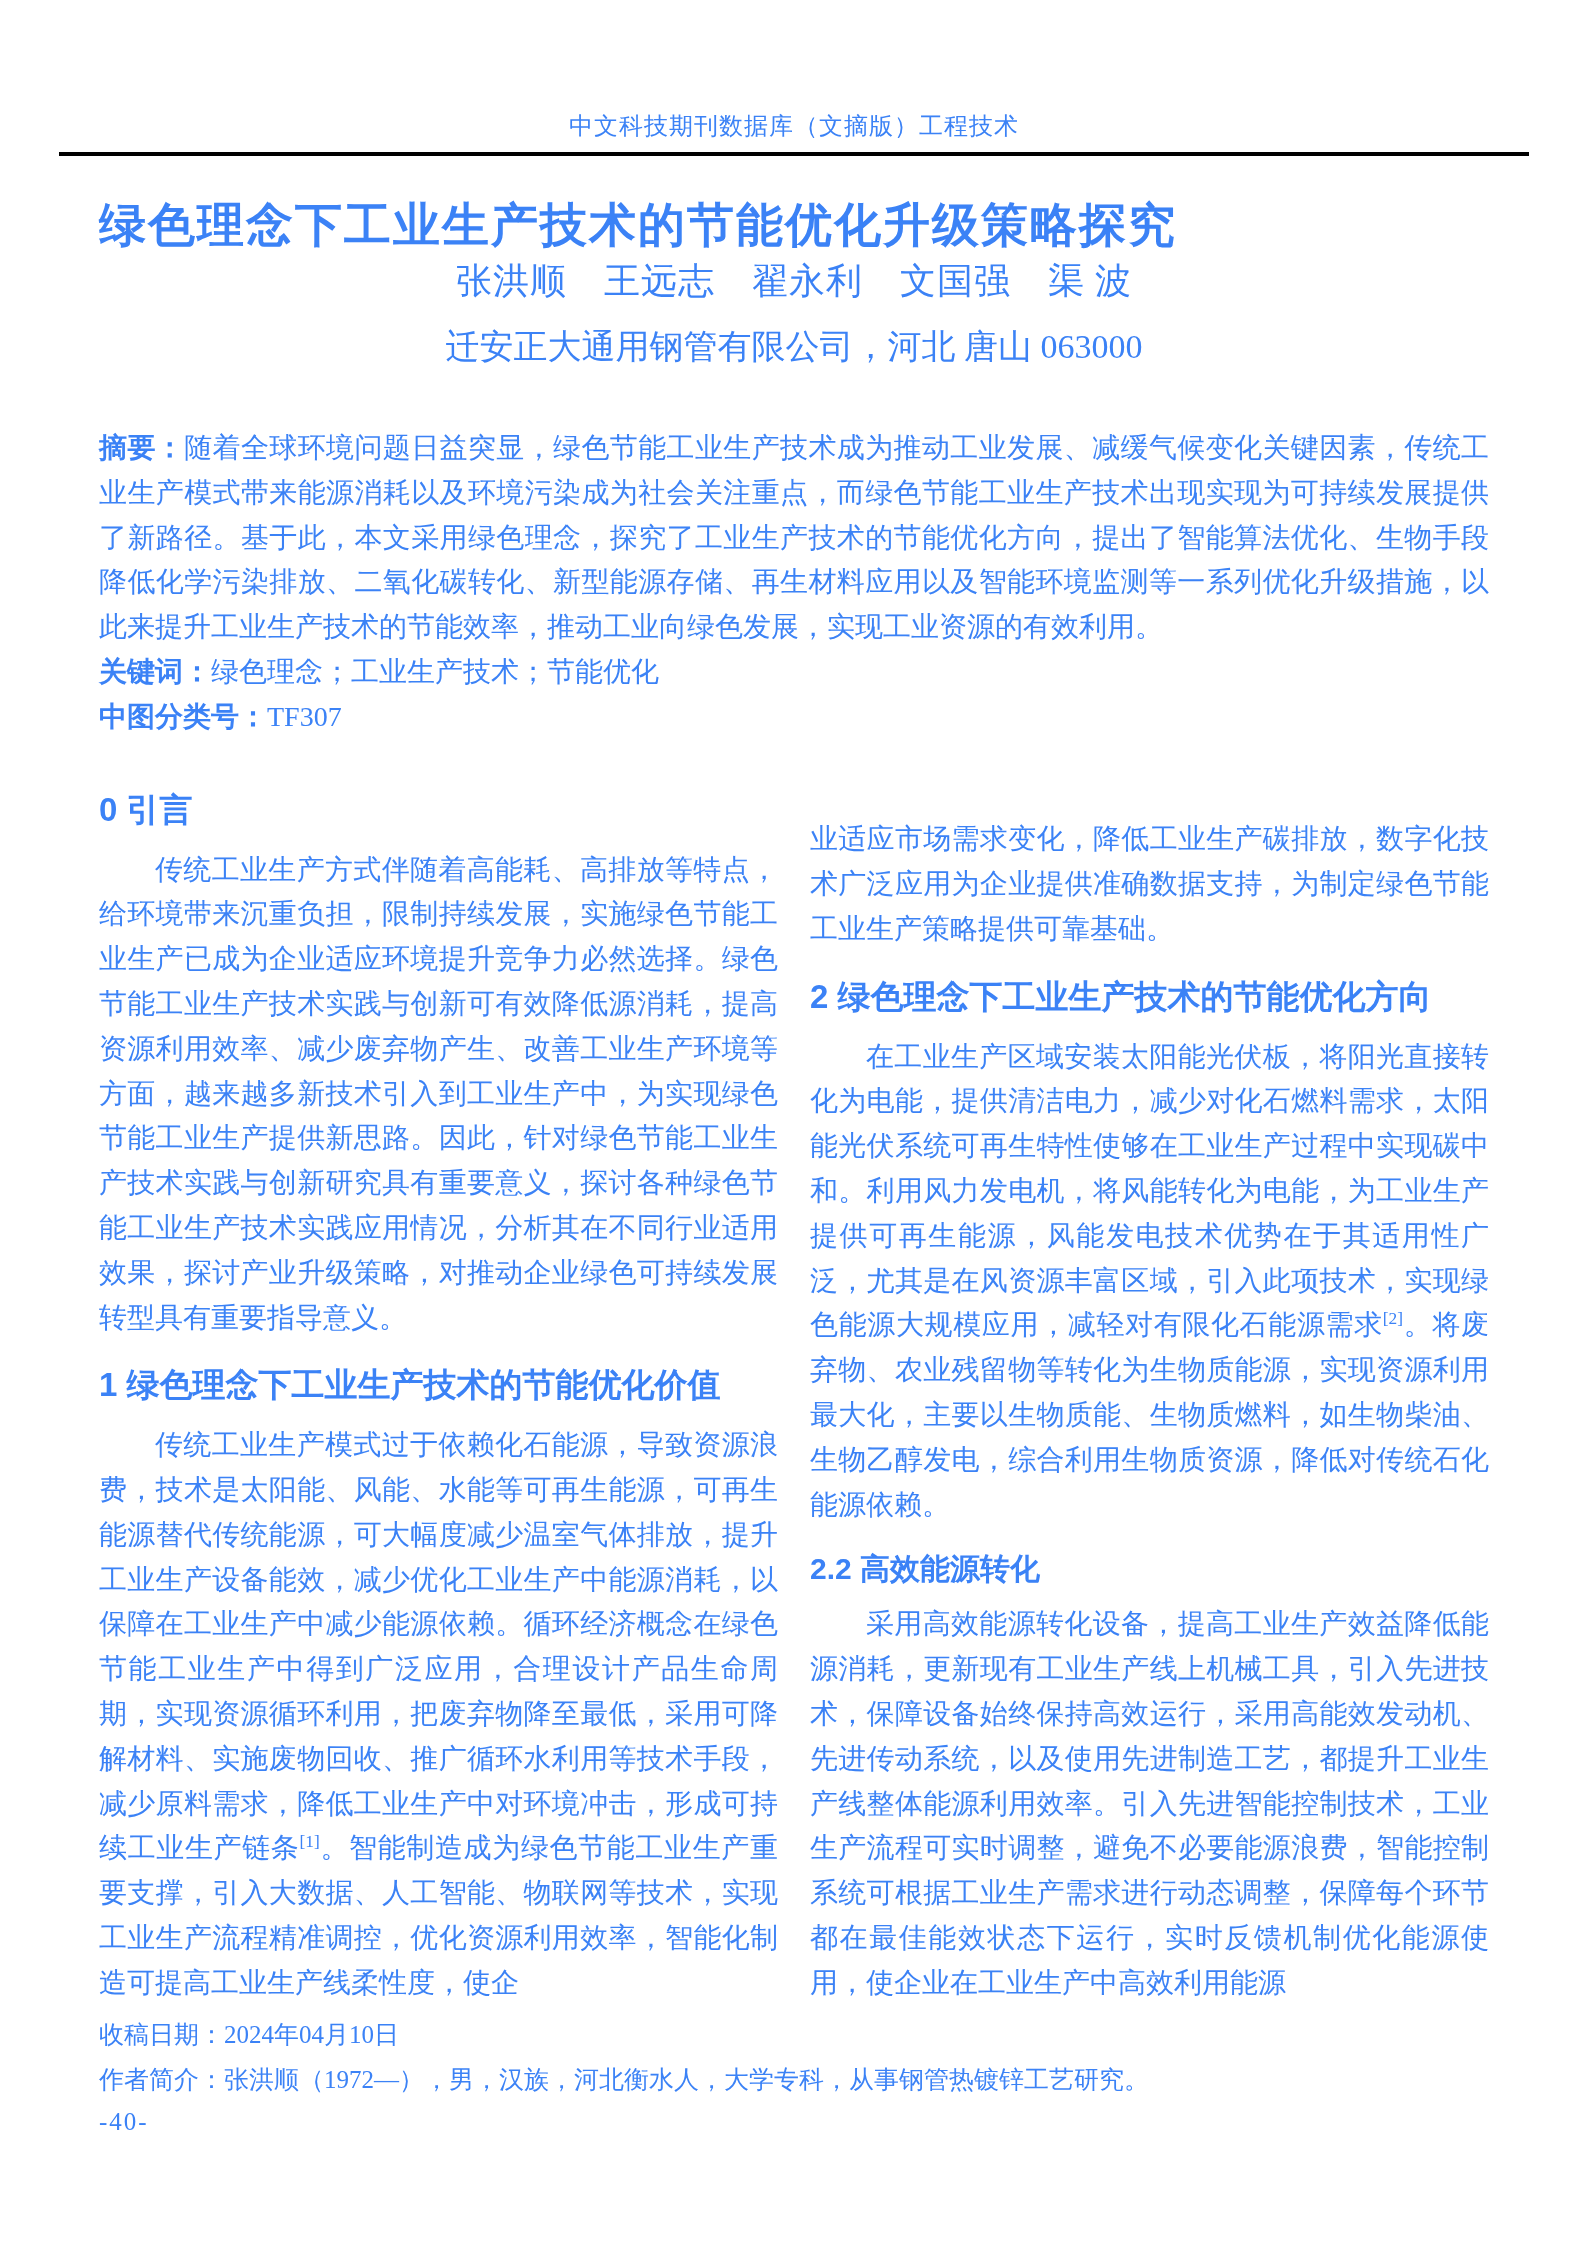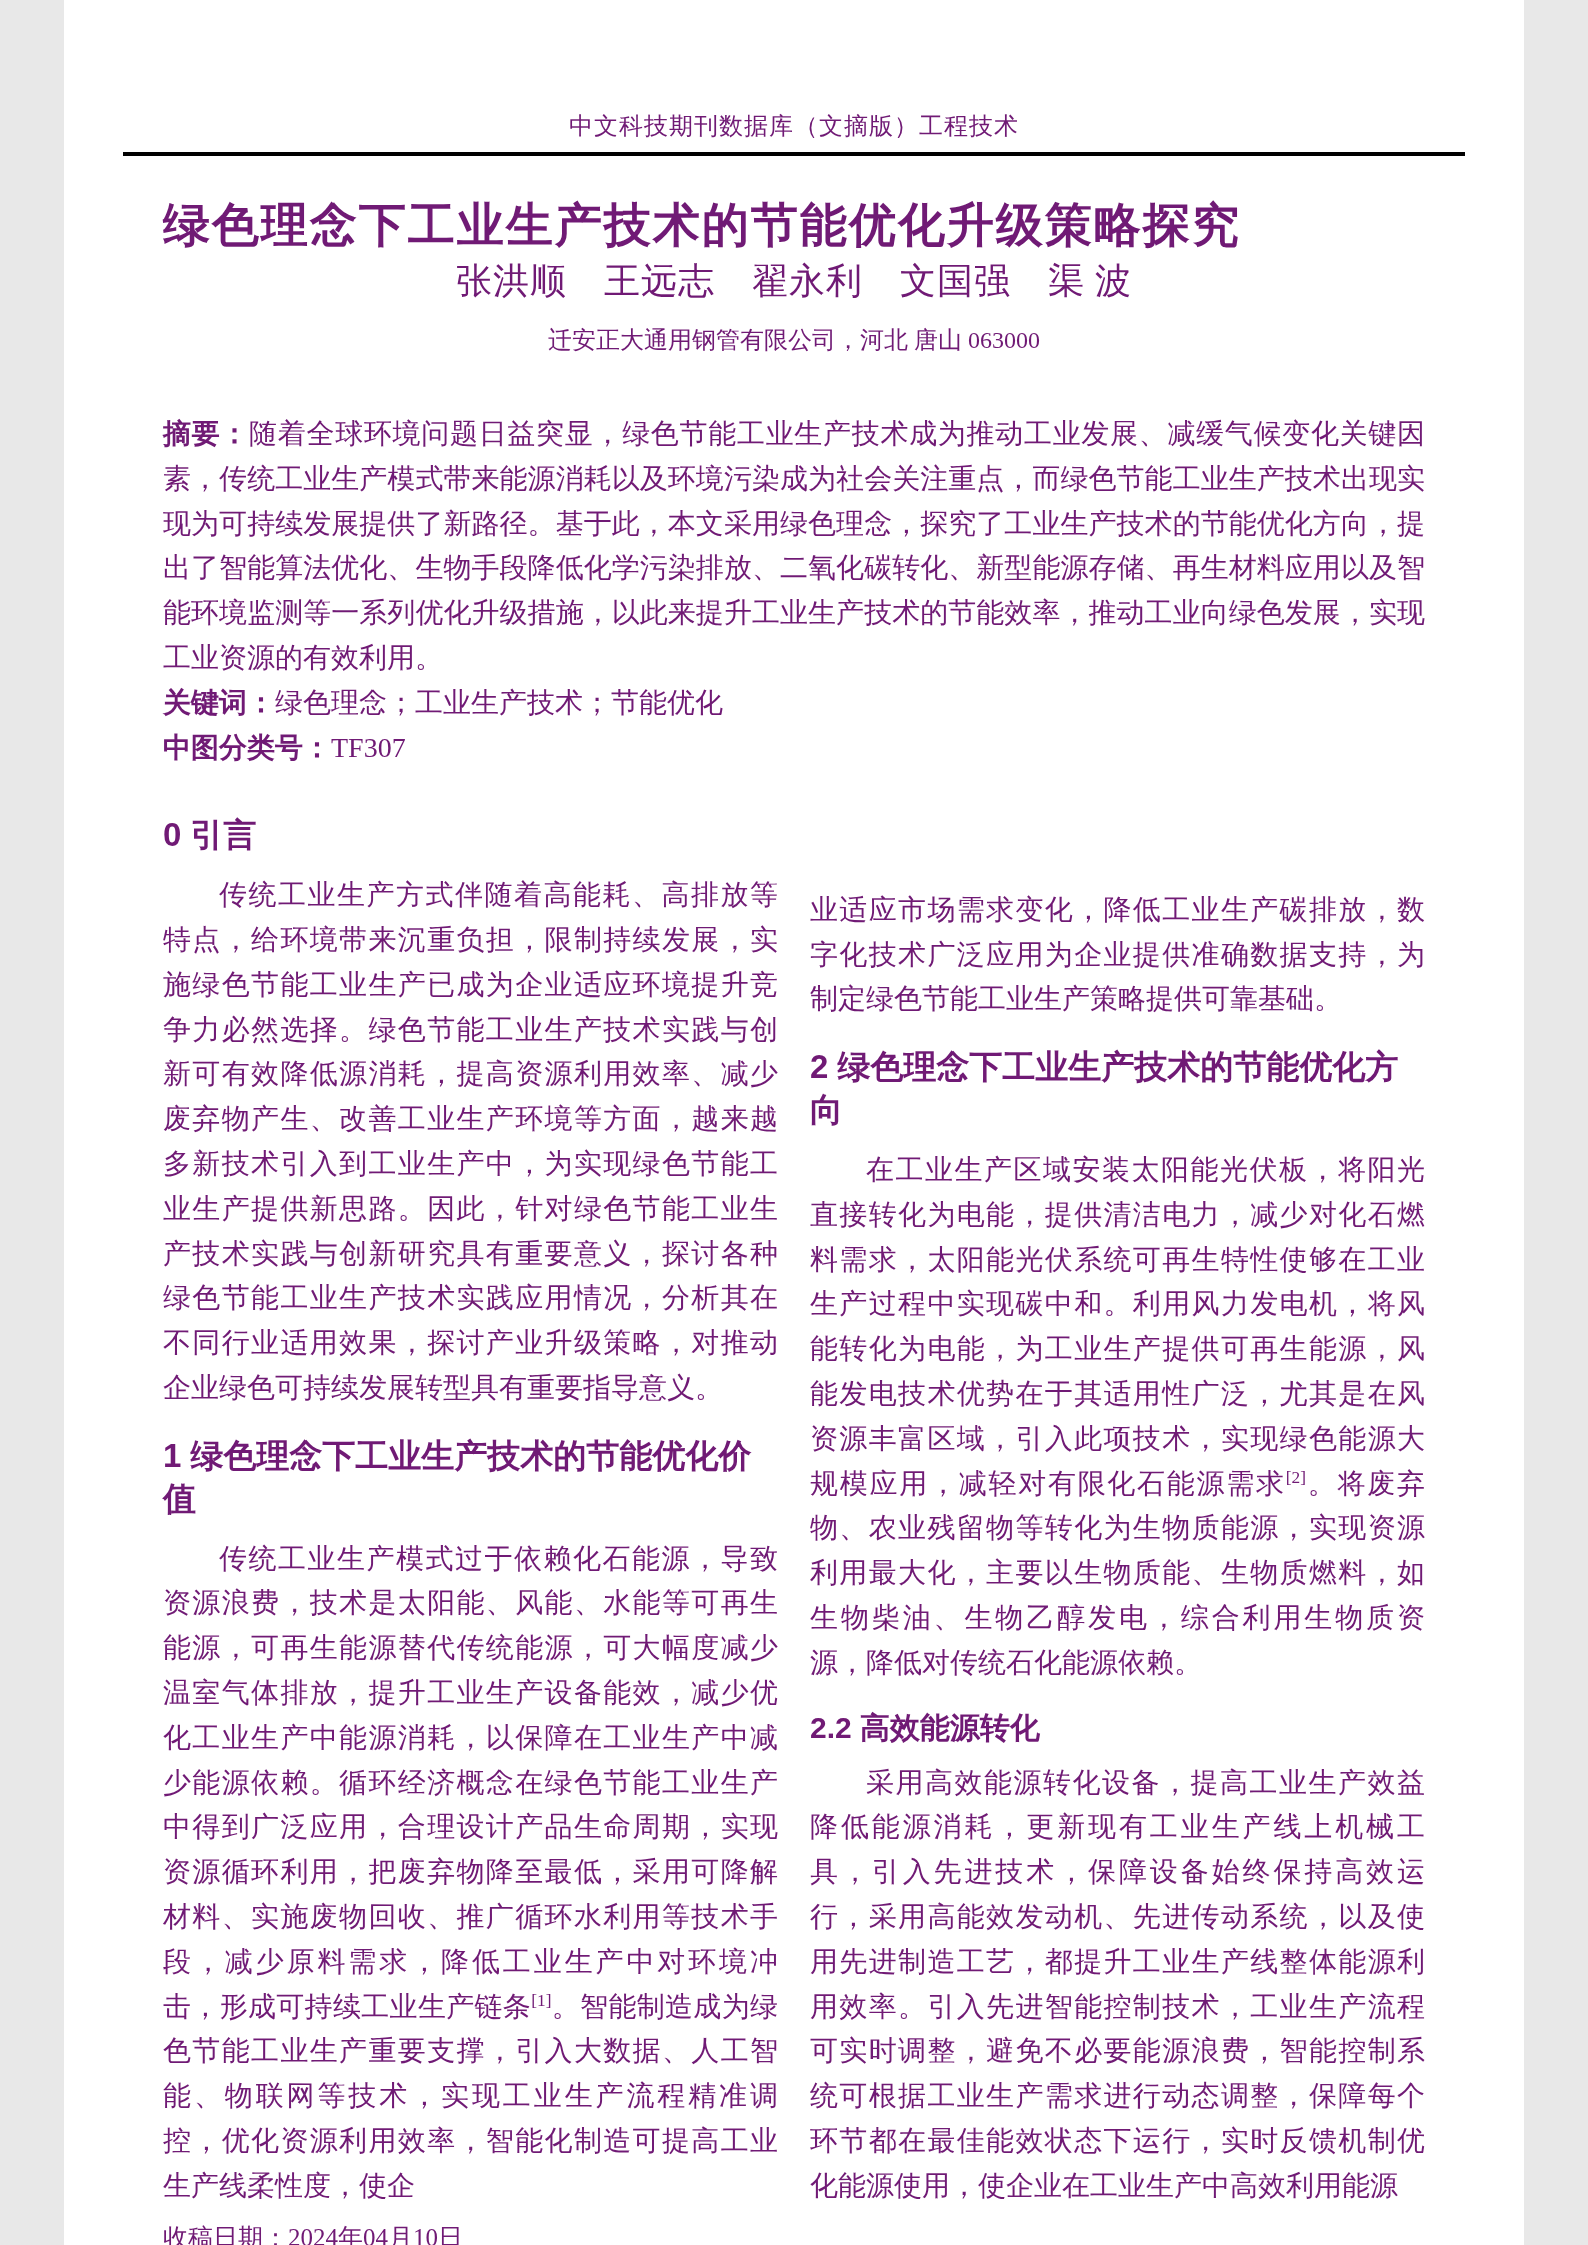--- a/index.html
+++ b/index.html
@@ -1,29 +1,29 @@
 <!DOCTYPE html>
 <html lang="zh"><head>
 <meta charset="utf-8">
 <style>
   html,body {margin:0; padding:0; background:#e8e8e8;}
   .page {
-    width:1460px; height:2245px; margin:0 auto; background:#ffffff;
+    width:1588px; height:2245px; margin:0 auto; background:#ffffff;
     box-sizing:border-box; padding:110px 99px 0;
-    font-family:"Liberation Serif", serif; color:#701a75;
+    font-family:"Liberation Serif", serif; color:#3b82f6;
     position:relative; overflow:hidden;
   }
   .journal-header {text-align:center; font-size:24px; letter-spacing:1px; margin:0 0 10px;}
   .header-rule {height:4px; background:#000; margin:0 -40px;}
   .title {
     font-family:"Liberation Sans", sans-serif; font-weight:900;
     font-size:47px; text-align:left; margin:38px 0 0; letter-spacing:2px;
   }
   .authors {text-align:center; font-size:36px; letter-spacing:1px;}
-  .affiliation {text-align:center; font-size:24px; margin-top:18px;}
+  .affiliation {text-align:center; font-size:34px; margin-top:18px;}
   .meta {font-size:28px; line-height:1.6; text-align:justify; margin:0;}
   .abstract {margin-top:56px;}
   .label {font-family:"Liberation Sans", sans-serif; font-weight:700;}
   .columns {display:flex; gap:32px; margin-top:44px; min-height:1222px; align-items:flex-end;}
   .col {width:679px; font-size:28px; line-height:1.6; text-align:justify;}
   .col p {margin:0;}
   .col p.indent {text-indent:2em;}
   h2.sec {
     font-family:"Liberation Sans", sans-serif; font-weight:700;
     font-size:33px; margin:24px 0 16px; line-height:1.3; text-align:left;

